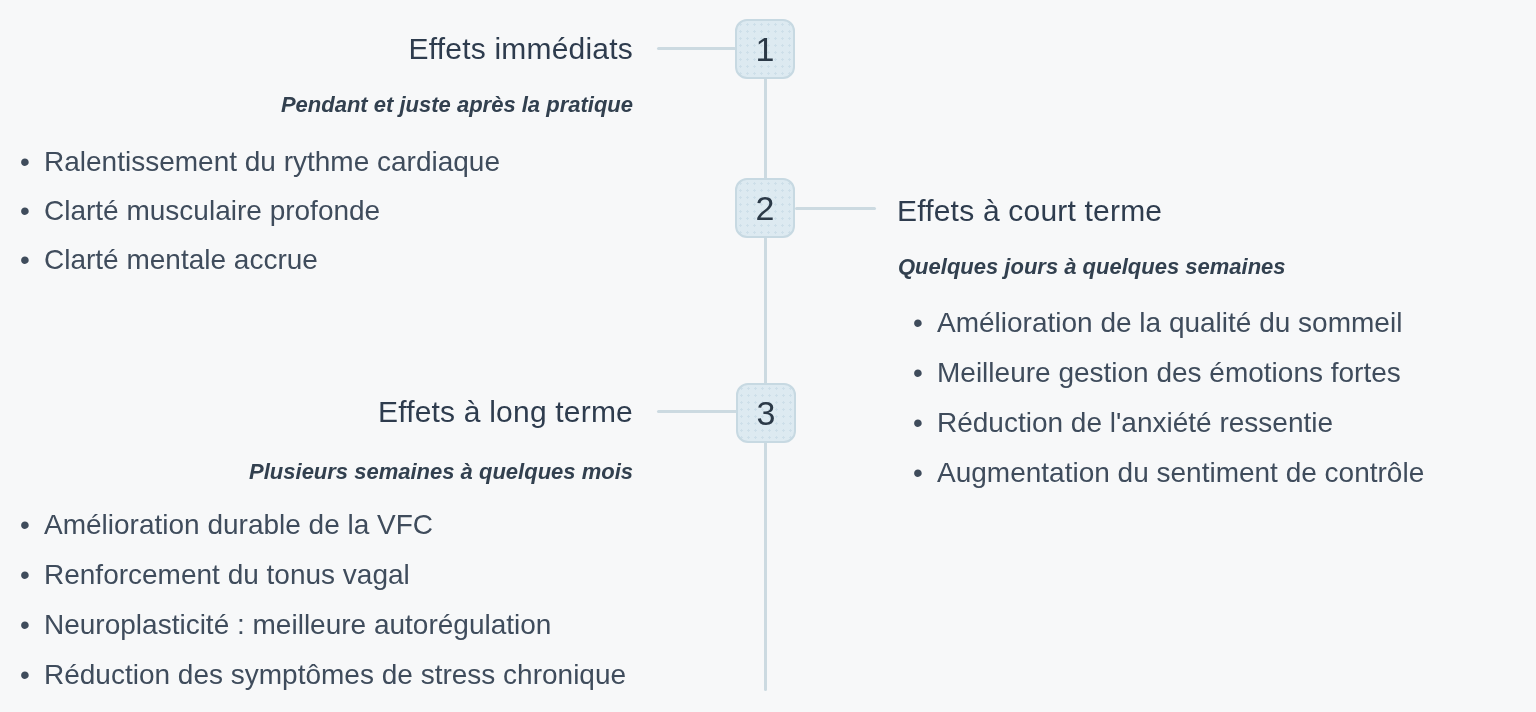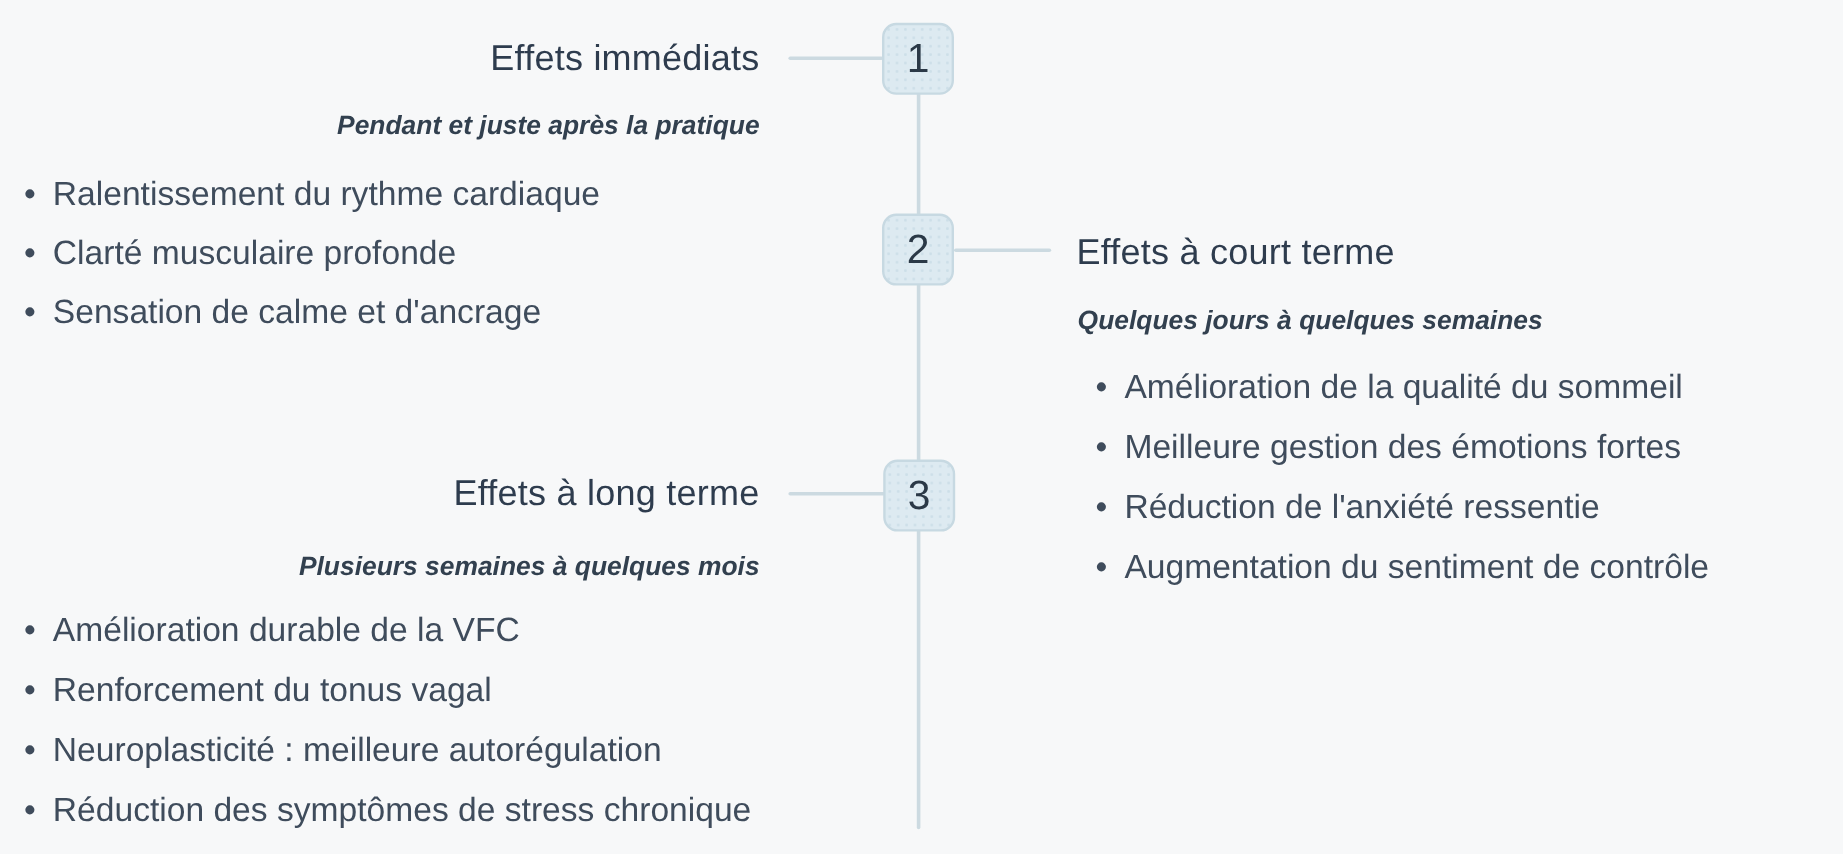--- a/index.html
+++ b/index.html
@@ -125,21 +125,21 @@
   </div>
   <div class="node" id="node-3">
     <span>3</span>
   </div>
 
   <div class="stage-title align-left-col" id="title-1">Effets immédiats</div>
   <div class="stage-subtitle align-left-col" id="sub-1">Pendant et juste après la pratique</div>
   <ul class="items" id="list-1">
     <li>Ralentissement du rythme cardiaque</li>
     <li>Clarté musculaire profonde</li>
-    <li>Sensation de calme et d'ancrage</li>
+    <li>Clarté mentale accrue</li>
   </ul>
 
   <div class="stage-title" id="title-2">Effets à court terme</div>
   <div class="stage-subtitle" id="sub-2">Quelques jours à quelques semaines</div>
   <ul class="items" id="list-2">
     <li>Amélioration de la qualité du sommeil</li>
     <li>Meilleure gestion des émotions fortes</li>
     <li>Réduction de l'anxiété ressentie</li>
     <li>Augmentation du sentiment de contrôle</li>
   </ul>

